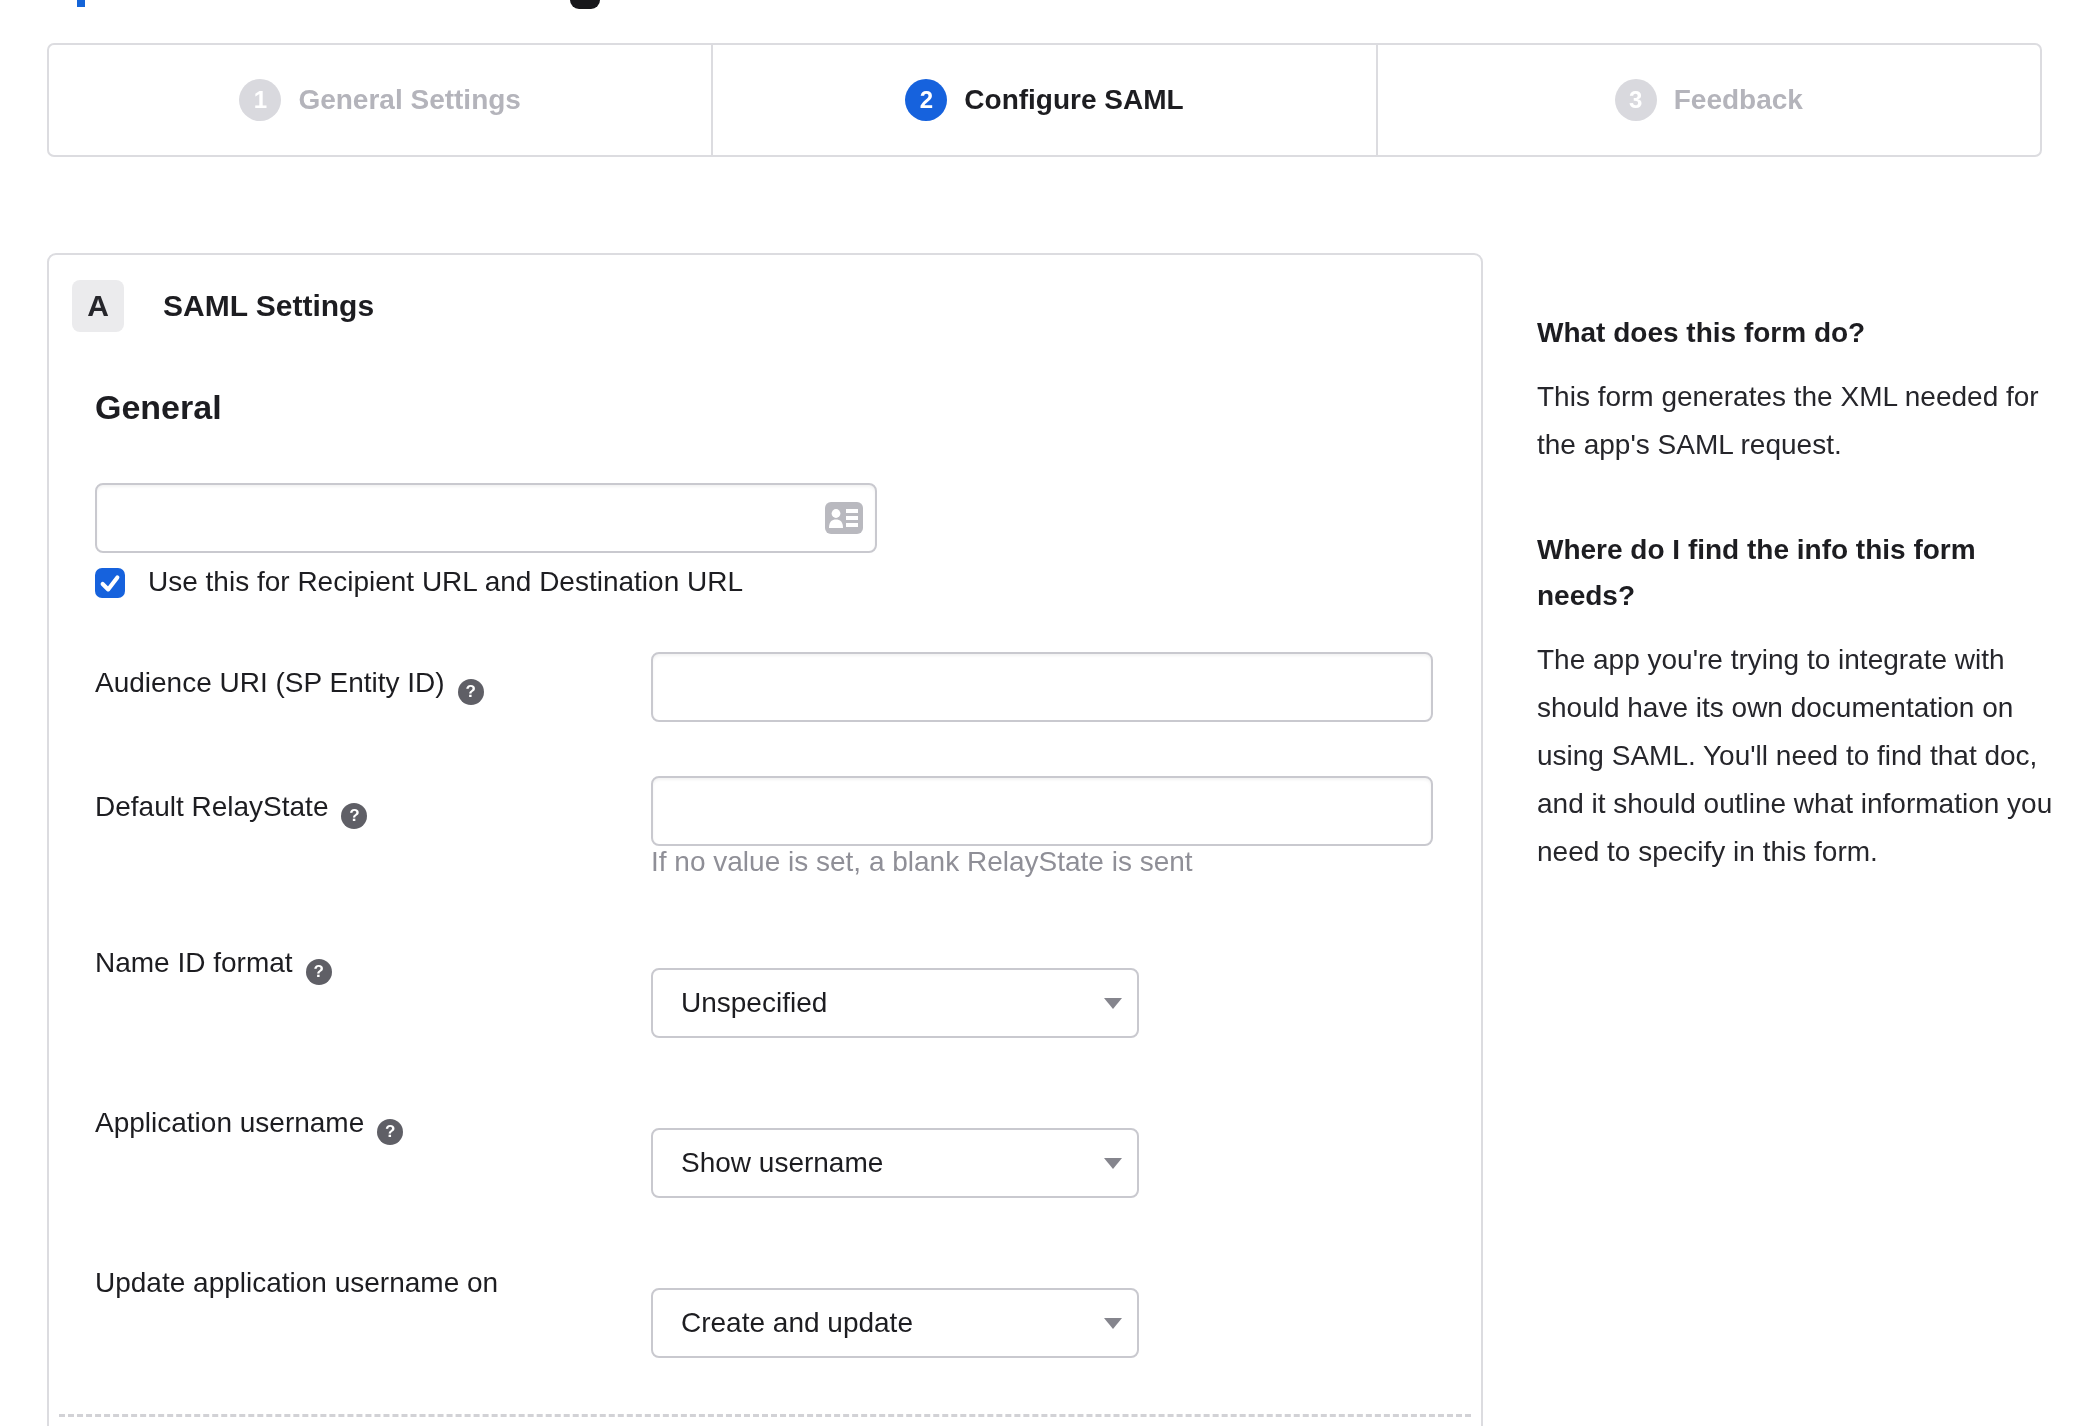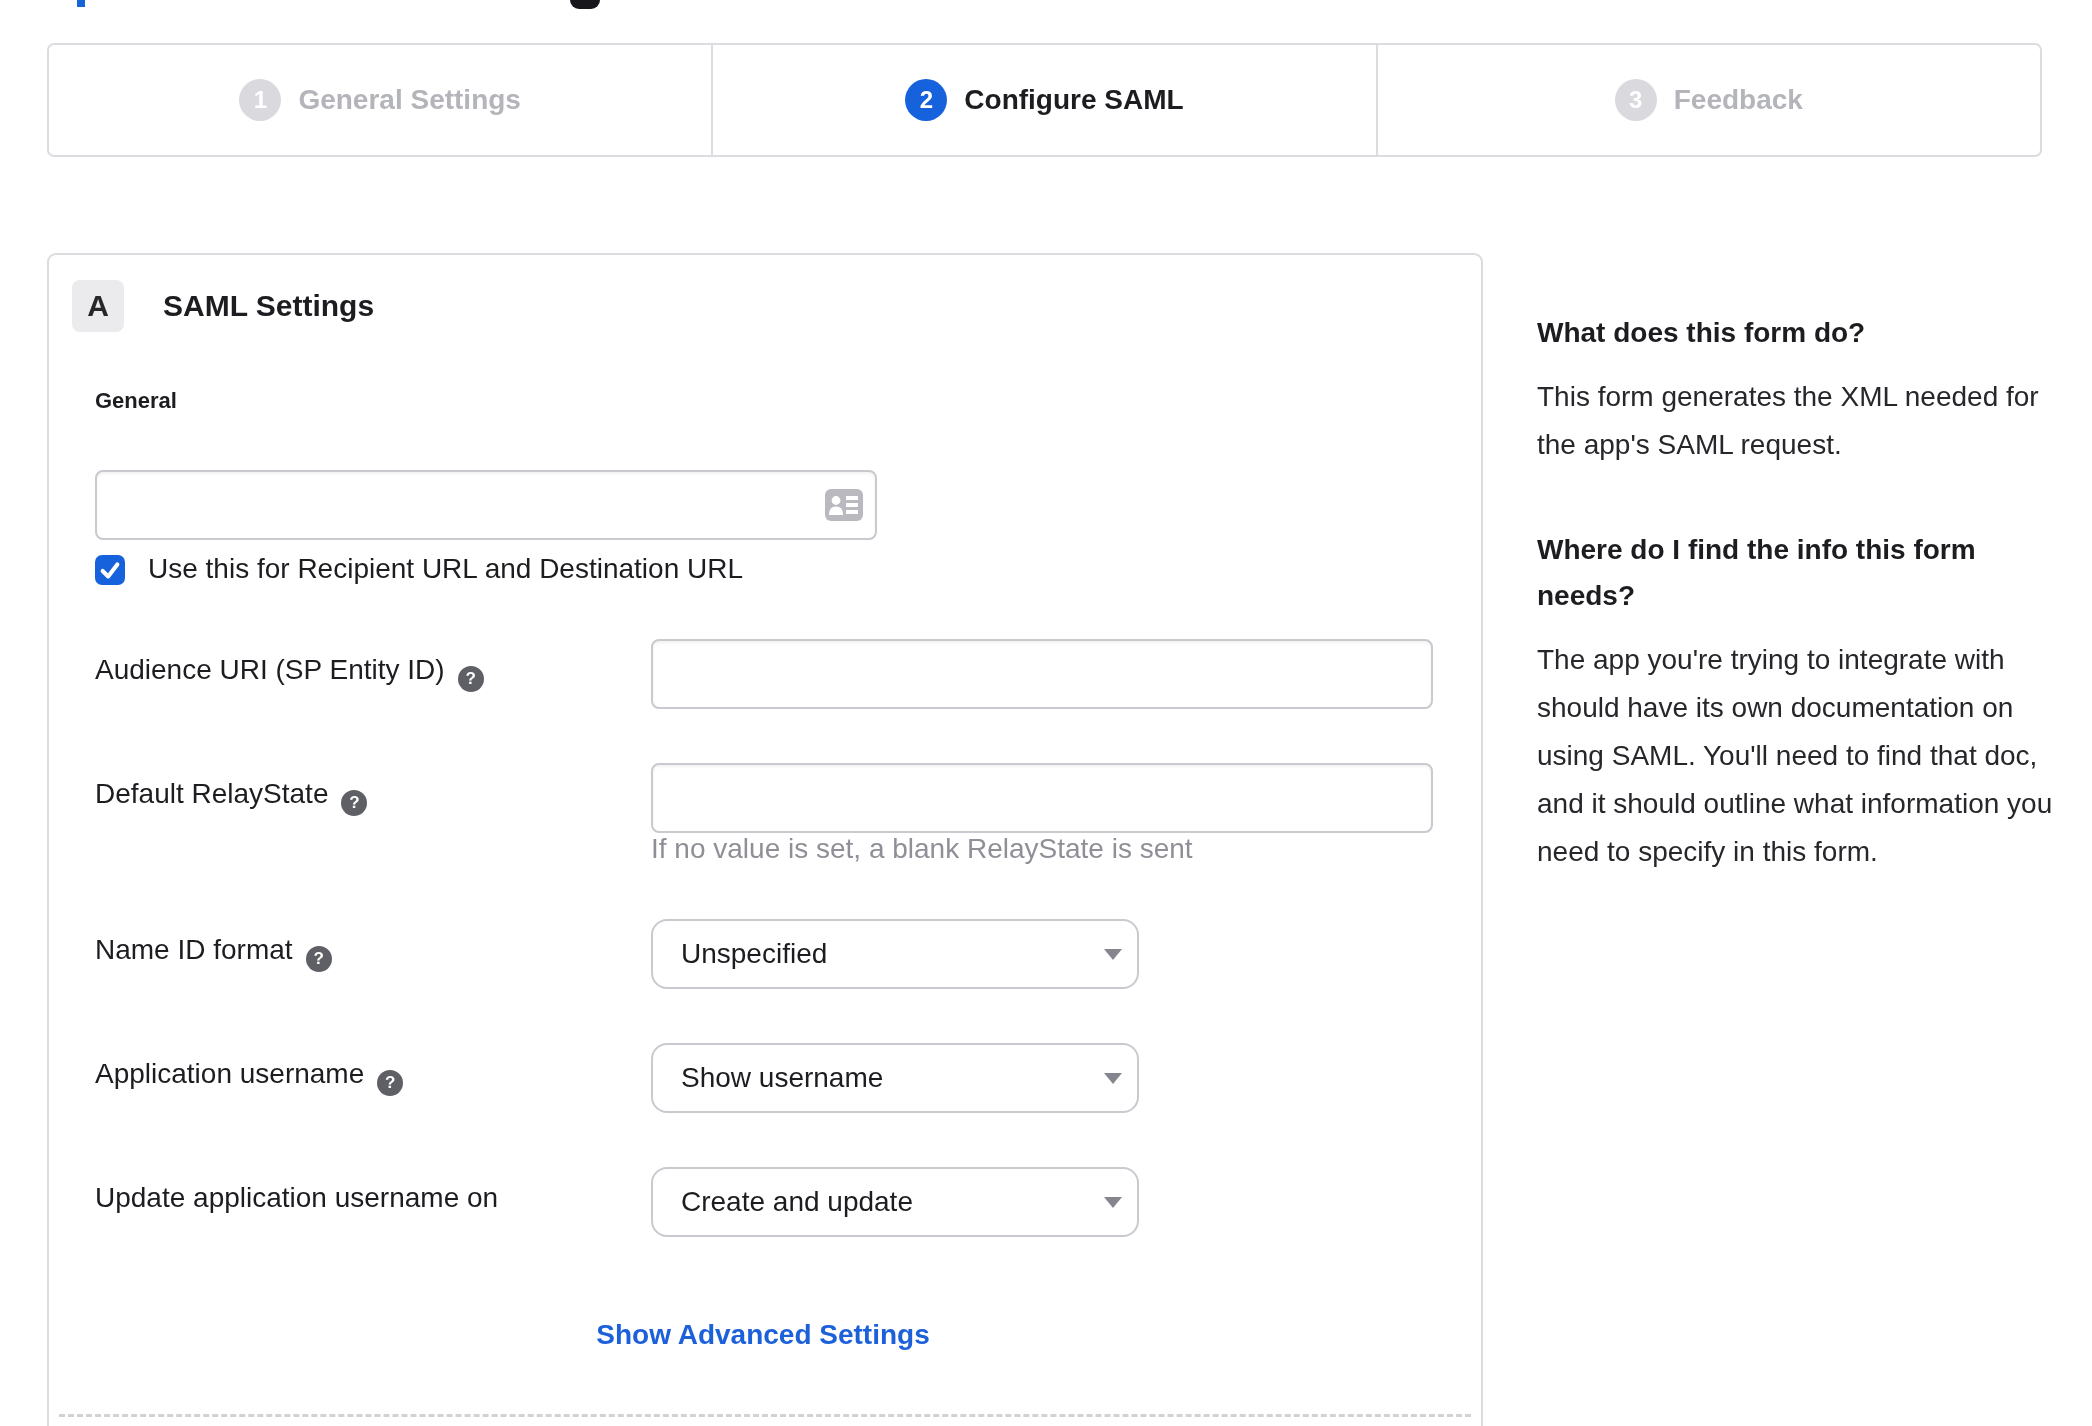--- a/index.html
+++ b/index.html
@@ -44,21 +44,21 @@
   }
   .panel-header { display:flex; align-items:center; gap:39px; margin:25px 0 0 23px; }
   .badge {
     width:52px; height:52px; border-radius:8px; background:#ebebed;
     display:flex; align-items:center; justify-content:center;
     font-size:30px; font-weight:bold; color:#26262b;
   }
   .panel-title { font-size:30px; font-weight:bold; color:#1d1d21; }
 
   .panel-body { padding:56px 50px 0 46px; }
-  .section-title { font-size:22px; font-weight:bold; color:#1d1d21; margin-bottom:56px; }
+  .section-title { font-size:34px; font-weight:bold; color:#1d1d21; margin-bottom:56px; }
 
   .field-row { display:flex; margin-bottom:54px; }
   .field-label { flex:0 0 556px; padding-top:15px; font-size:28px; color:#1d1d21; }
   .help-icon {
     display:inline-flex; width:26px; height:26px; border-radius:50%;
     background:#5f5f66; color:#fff; font-size:17px; font-weight:bold;
     align-items:center; justify-content:center;
     margin-left:13px; vertical-align:-5px; cursor:pointer;
   }
   .field-control { flex:1 1 auto; }
@@ -77,23 +77,23 @@
   .checkbox {
     width:30px; height:30px; border-radius:7px; background:#1662dd;
     display:flex; align-items:center; justify-content:center; cursor:pointer; flex:0 0 auto;
   }
   .checkbox-label { font-size:28px; color:#1d1d21; }
 
   .hint { font-size:28px; color:#8f8f97; }
 
   .select {
     width:488px; height:70px; background:#fff;
-    border:2px solid #c9c9cf; border-radius:16px;
+    border:2px solid #c9c9cf; border-radius:8px;
     display:flex; align-items:center; justify-content:space-between;
-    padding:0 15px 0 28px; font-size:28px; color:#1d1d21; cursor:pointer;
+    padding:0 15px 0 28px; font-size:28px; color:#1d1d21; cursor:pointer;margin-top:36px;
   }
   .caret {
     width:0; height:0;
     border-left:9px solid transparent; border-right:9px solid transparent;
     border-top:11px solid #85858d;
   }
 
   .advanced-row { display:flex; justify-content:center; margin-top:82px; }
   .advanced-link { font-size:28px; font-weight:bold; color:#1c60da; text-decoration:none; cursor:pointer; }
 

